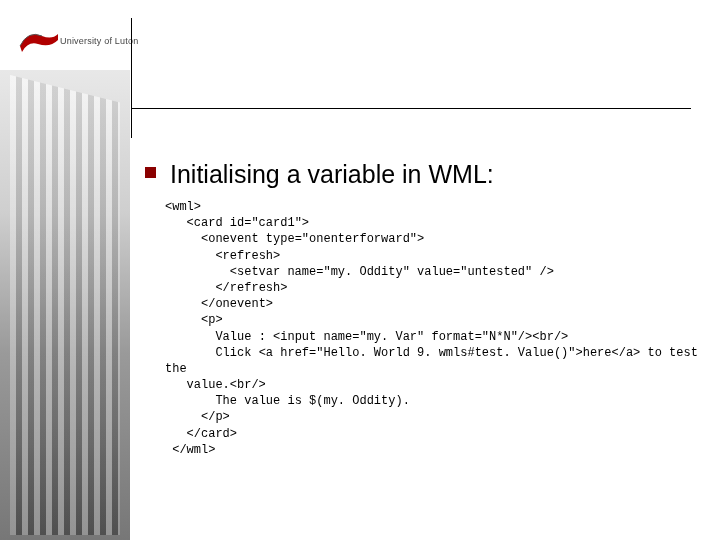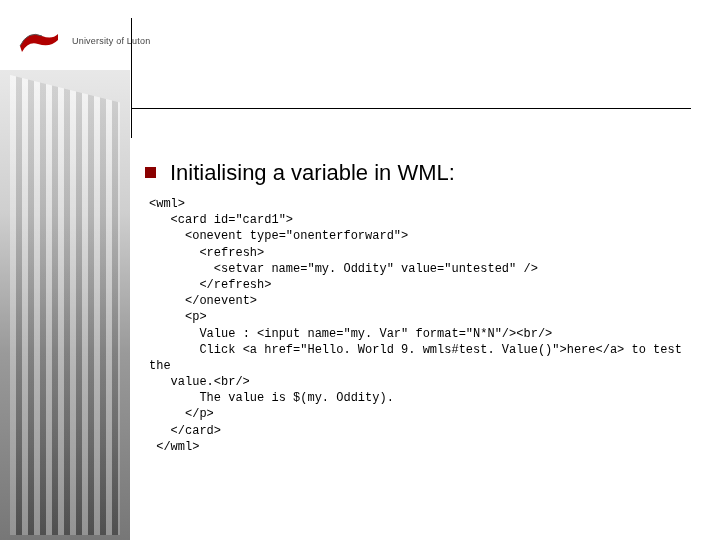--- a/index.html
+++ b/index.html
@@ -2,32 +2,32 @@
 <html><head>
 <meta charset="utf-8">
 <style>
   html,body{margin:0;padding:0;width:720px;height:540px;background:#fff;font-family:Arial,Helvetica,sans-serif;overflow:hidden}
   .slide{position:relative;width:720px;height:540px}
   .sidebar-img{position:absolute;left:0;top:70px;width:130px;height:470px;background:linear-gradient(180deg,#e8e8e8 0%,#cfcfcf 30%,#9a9a9a 60%,#777 100%);filter:grayscale(1)}
   .sidebar-img::before{content:"";position:absolute;left:10px;top:5px;width:110px;height:460px;background:
     repeating-linear-gradient(90deg,rgba(255,255,255,.35) 0 6px,rgba(0,0,0,.12) 6px 12px),
     linear-gradient(180deg,rgba(255,255,255,.4),rgba(0,0,0,.25));
     clip-path:polygon(0 0,100% 6%,100% 100%,0 100%)}
-  .logo{position:absolute;left:18px;top:26px;display:flex;align-items:center;gap:12px}
+  .logo{position:absolute;left:18px;top:26px;display:flex;align-items:center;gap:0}
   .logo-mark{width:42px;height:30px;position:relative}
   .logo-mark svg{width:42px;height:30px;display:block}
   .logo-text{font-size:9px;color:#444;letter-spacing:.2px}
   .rule-v{position:absolute;left:131px;top:18px;width:0;height:120px;border-left:1px solid #000}
   .rule-h{position:absolute;left:131px;top:108px;width:560px;height:0;border-top:1px solid #000}
   .title{position:absolute;left:145px;top:66px;font-family:"Times New Roman",Times,serif;font-size:28px;color:#b00000}
   .body{position:absolute;left:145px;top:160px;width:560px}
   .bullet-row{display:flex;align-items:flex-start;gap:14px;margin-bottom:10px}
   .bullet{width:11px;height:11px;background:#8a0000;margin-top:7px;flex:0 0 auto}
-  .bullet-text{font-size:22px;color:#000}
-  .code{font-family:"Courier New",Courier,monospace;font-size:12px;line-height:1.35;color:#000;white-space:pre-wrap;margin-left:4px}
+  .bullet-text{font-size:25px;color:#000}
+  .code{font-family:"Courier New",Courier,monospace;font-size:12px;line-height:1.35;color:#000;white-space:pre-wrap;margin-left:20px}
 </style>
 </head>
 <body>
 
 <div class="slide">
 
   <div class="sidebar-img"></div>
 
   <div class="logo">
     <span class="logo-mark">

